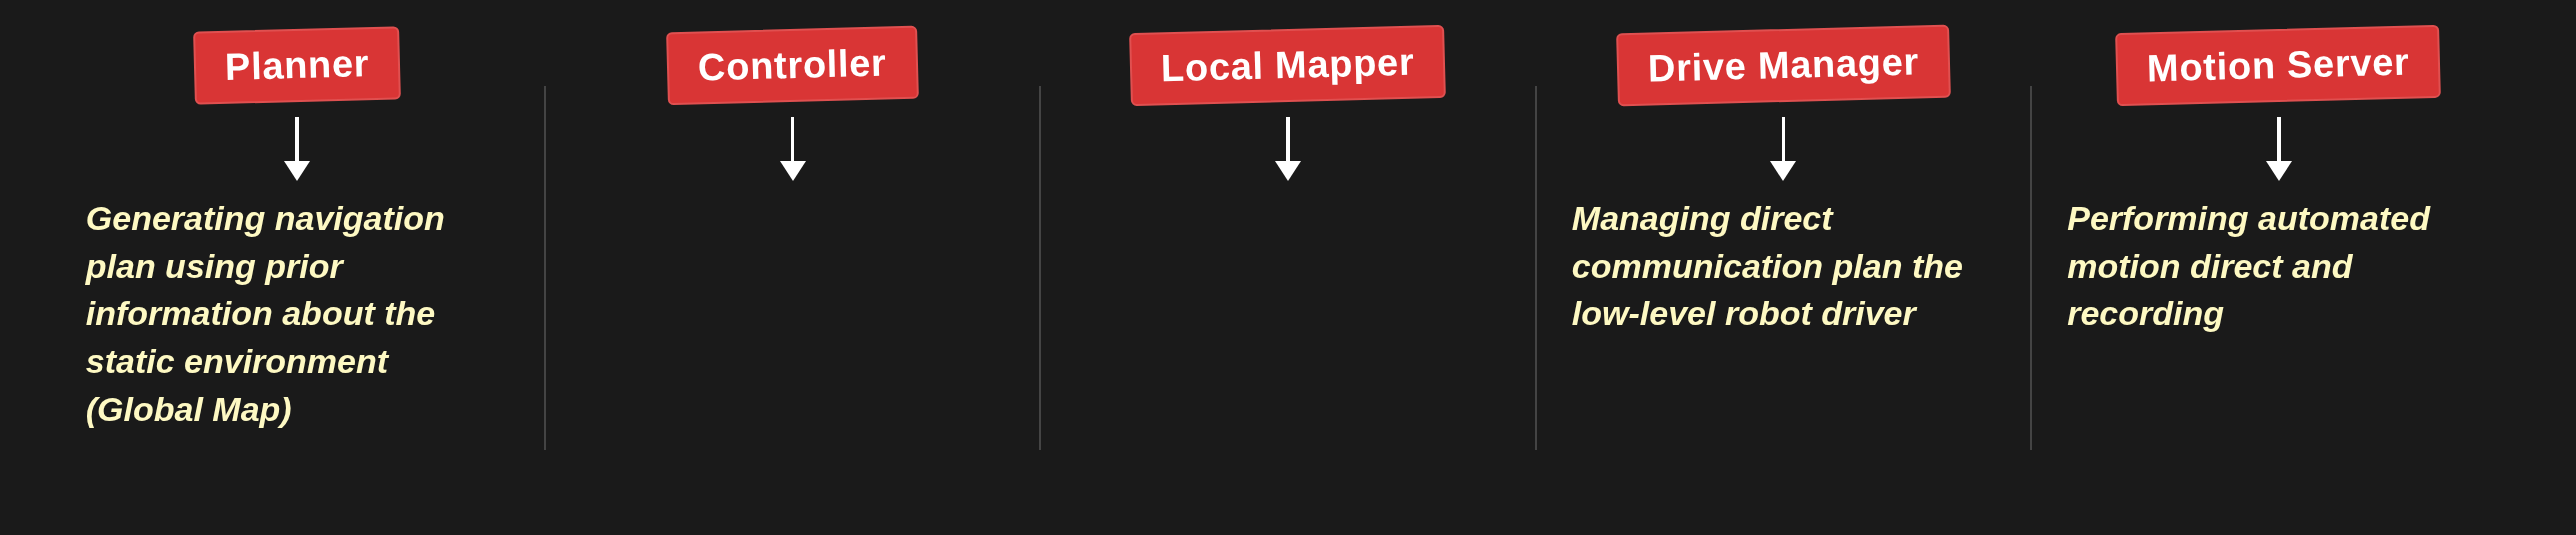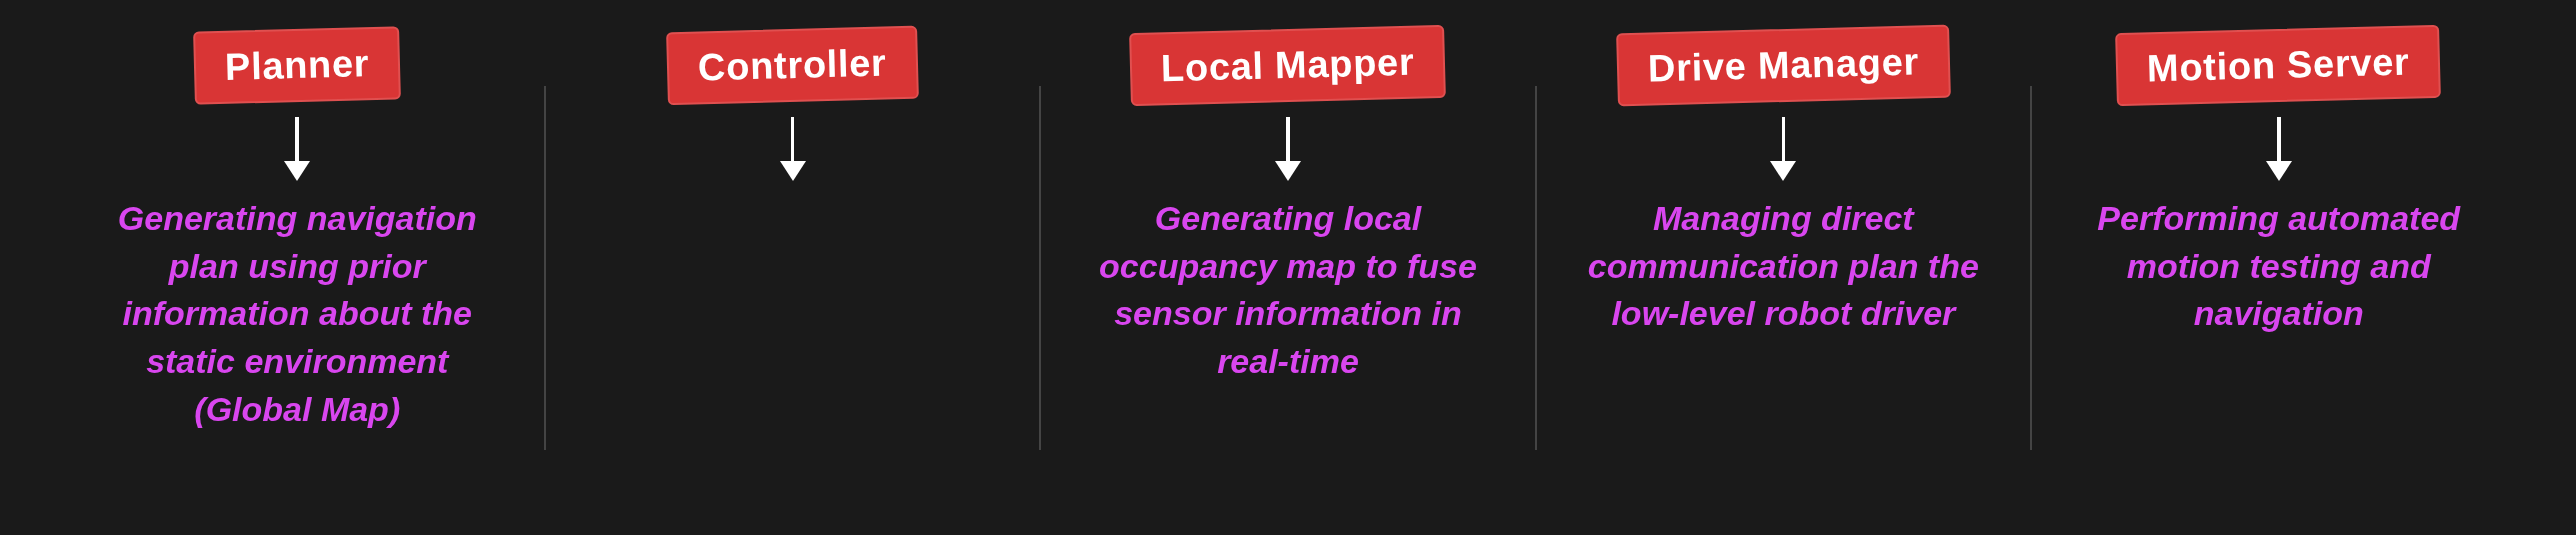--- a/index.html
+++ b/index.html
@@ -70,23 +70,22 @@
 
     .arrow-head {
       width: 0;
       height: 0;
       border-left: 13px solid transparent;
       border-right: 13px solid transparent;
       border-top: 20.4px solid #ffffff;
     }
 
     .description {
-      color: #d946ef;
+      color: #fef9c3;
       font-size: 34px;
-      text-align: center;
       line-height: 1.4;
       font-family: 'Segoe UI', sans-serif;
       font-weight: 600;
       max-width: 423px;
       font-style: italic;
     }
 
     .divider {
       width: 2.2px;
       height: 364px;
@@ -116,34 +115,33 @@
         <div class="arrow-head"></div>
       </div>
     </div>
     <div class="divider"></div>
     <div class="column">
       <div class="badge">Local Mapper</div>
       <div class="arrow-container">
         <div class="arrow-line"></div>
         <div class="arrow-head"></div>
       </div>
-      <div class="description">Generating local occupancy map to fuse sensor information in real-time</div>
     </div>
     <div class="divider"></div>
     <div class="column">
       <div class="badge">Drive Manager</div>
       <div class="arrow-container">
         <div class="arrow-line"></div>
         <div class="arrow-head"></div>
       </div>
       <div class="description">Managing direct communication plan the low-level robot driver</div>
     </div>
     <div class="divider"></div>
     <div class="column">
       <div class="badge">Motion Server</div>
       <div class="arrow-container">
         <div class="arrow-line"></div>
         <div class="arrow-head"></div>
       </div>
-      <div class="description">Performing automated motion testing and navigation</div>
+      <div class="description">Performing automated motion direct and recording</div>
     </div>
   </div>
 
 
 </body></html>

